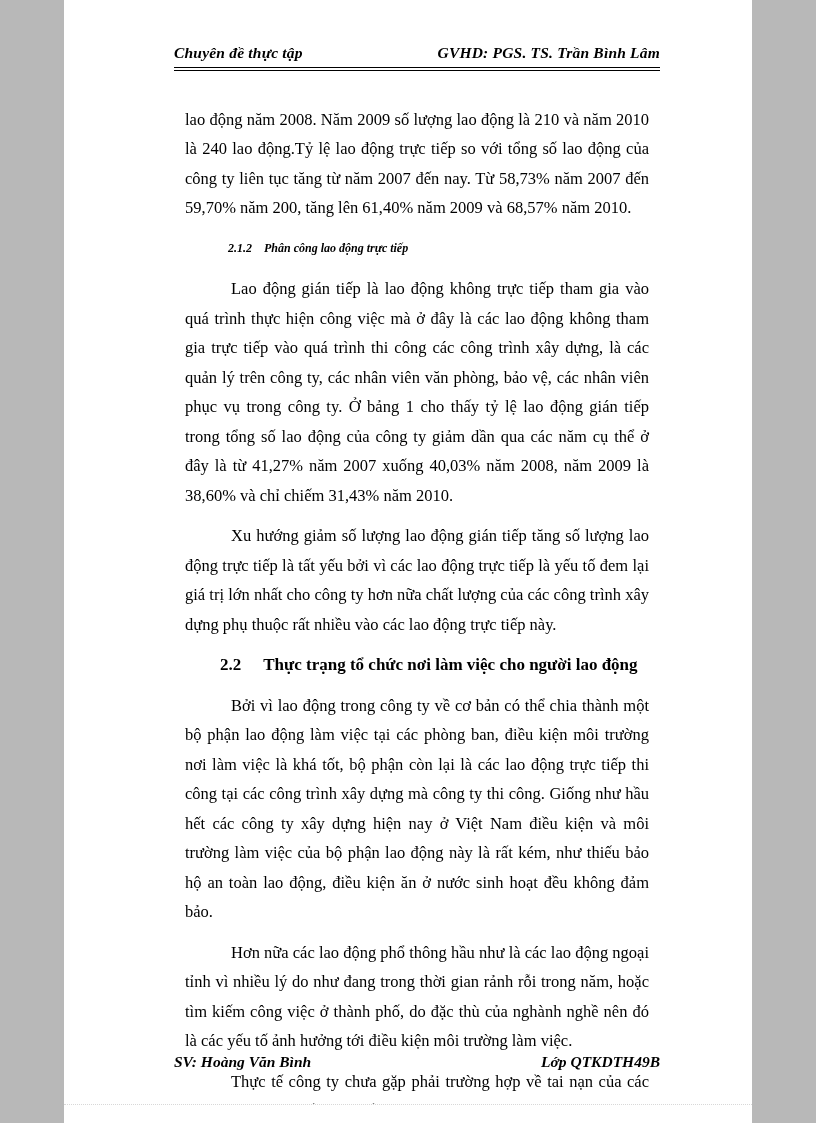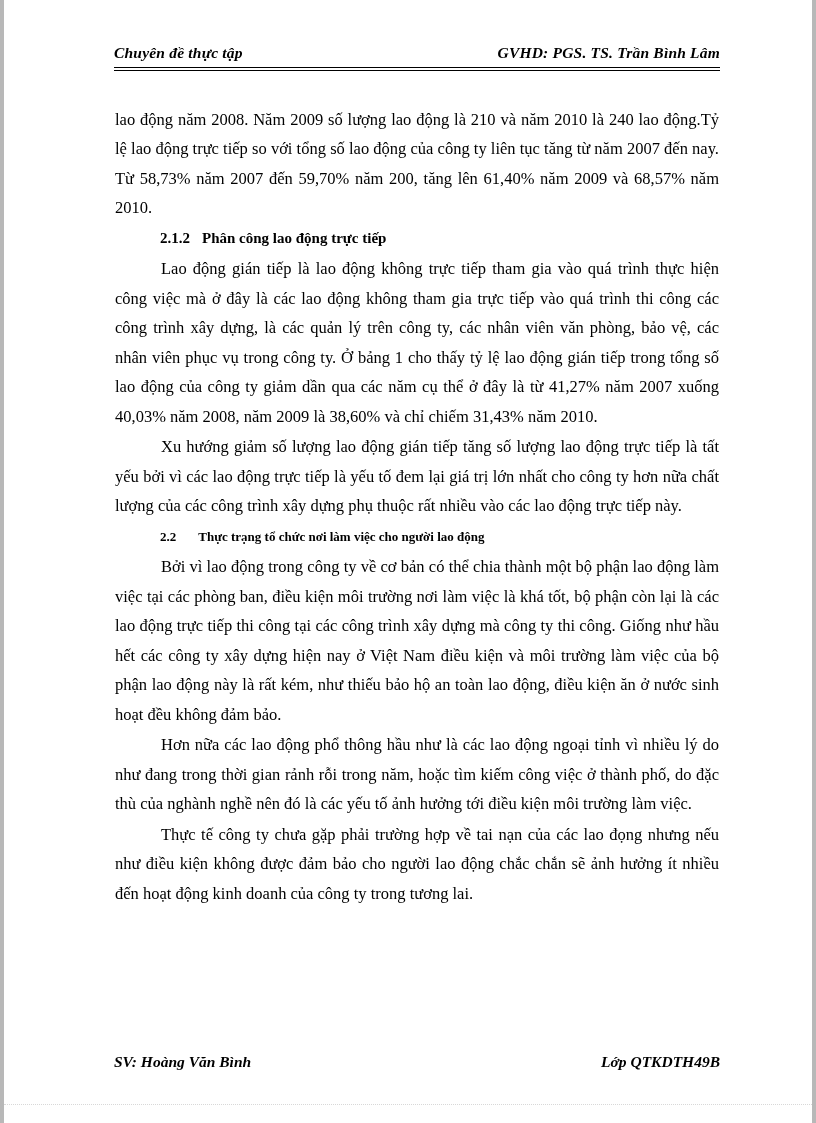--- a/index.html
+++ b/index.html
@@ -1,21 +1,21 @@
 <!DOCTYPE html>
 <html><head>
 <meta charset="utf-8">
 <style>
   html, body {
     margin: 0;
     padding: 0;
     background: #b8b8b8;
   }
   .page {
-    width: 808px;
+    width: 688px;
     height: 1123px;
     background: #ffffff;
     position: relative;
     margin: 0 auto;
     overflow: hidden;
     font-family: "Liberation Serif", serif;
     color: #000000;
     box-sizing: border-box;
   }
   .content {
@@ -52,40 +52,41 @@
   }
   
   .body-text {
     margin-top: 34px;
     font-size: 16.5px;
     line-height: 29.5px;
     text-align: justify;
     text-justify: inter-word;
   }
   p.para {
-    margin: 1px;
+    margin: 11px;
     text-align: justify;
     text-indent: 0;
   }
   p.indent {
     text-indent: 46px;
   }
   h3.heading {
-    margin: 0;
-    font-size: 15px;
+    margin: 8px;
+    font-size: 12px;
     font-weight: bold;
+    font-style: italic;
     line-height: 29.5px;
     text-indent: 46px;
   }
   h3.heading .num {
     margin-right: 12px;
   }
   h2.heading2 {
     margin: 0;
-    font-size: 13px;
+    font-size: 17px;
     font-weight: bold;
     line-height: 29.5px;
     text-indent: 46px;
   }
   h2.heading2 .num {
     margin-right: 22px;
   }
   
   .footer-wrap {
     position: absolute;

